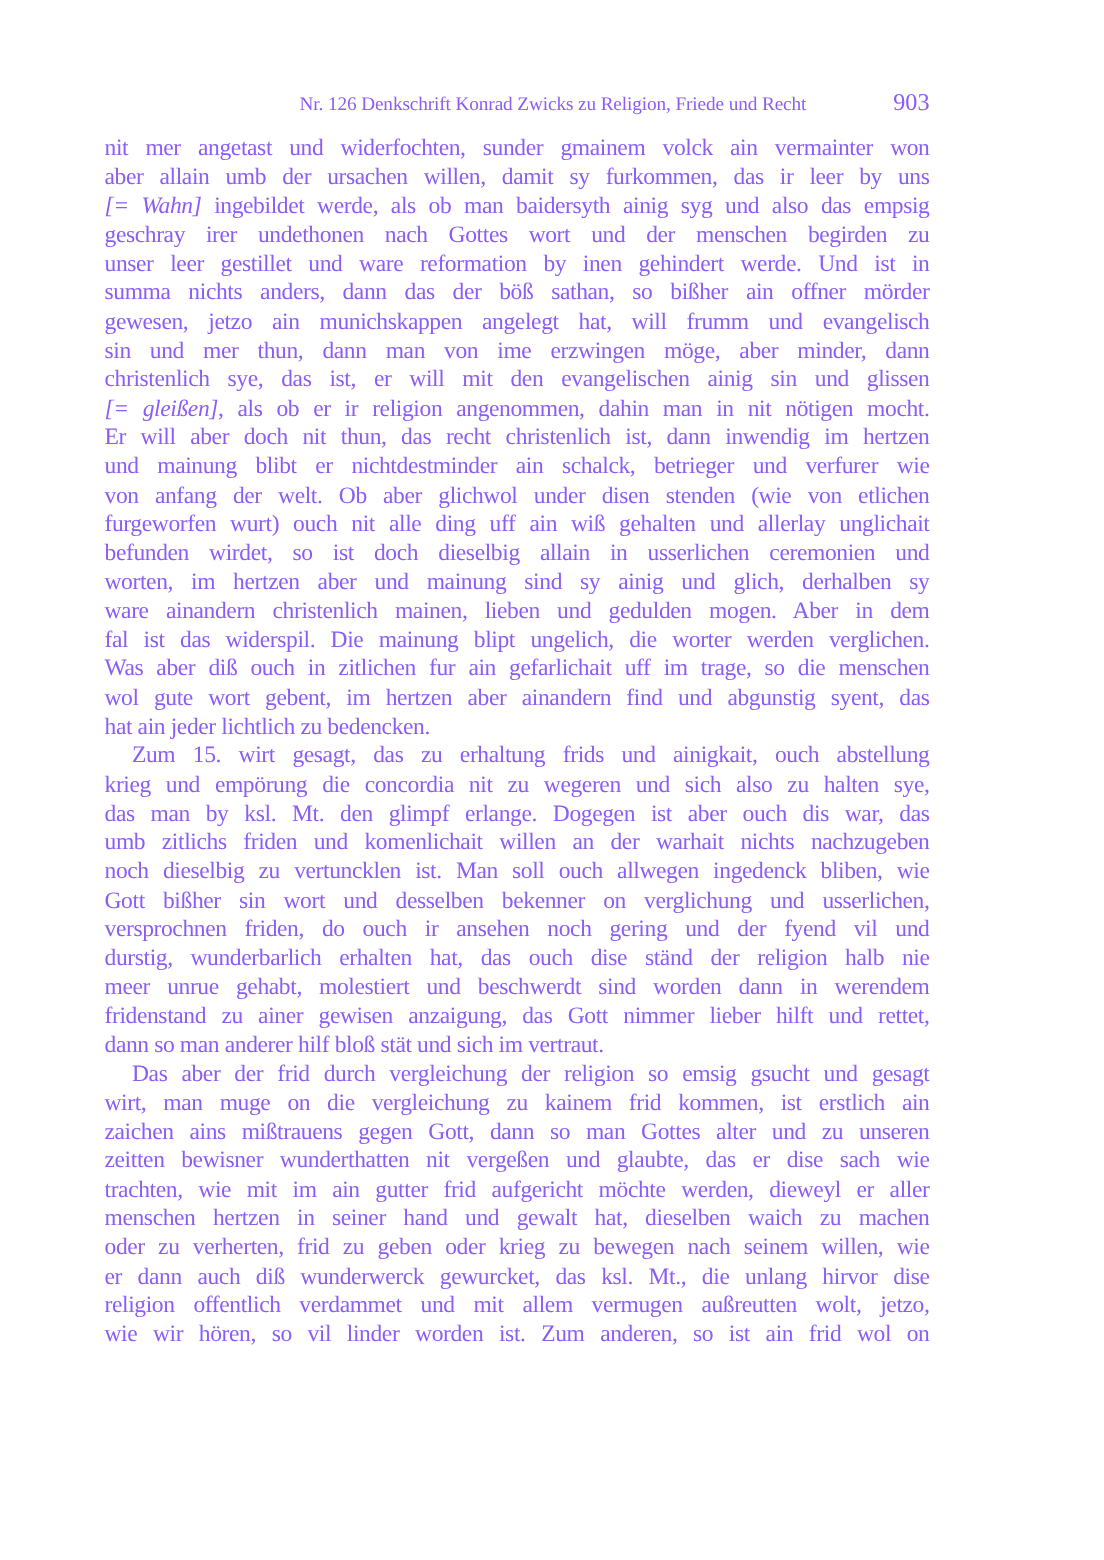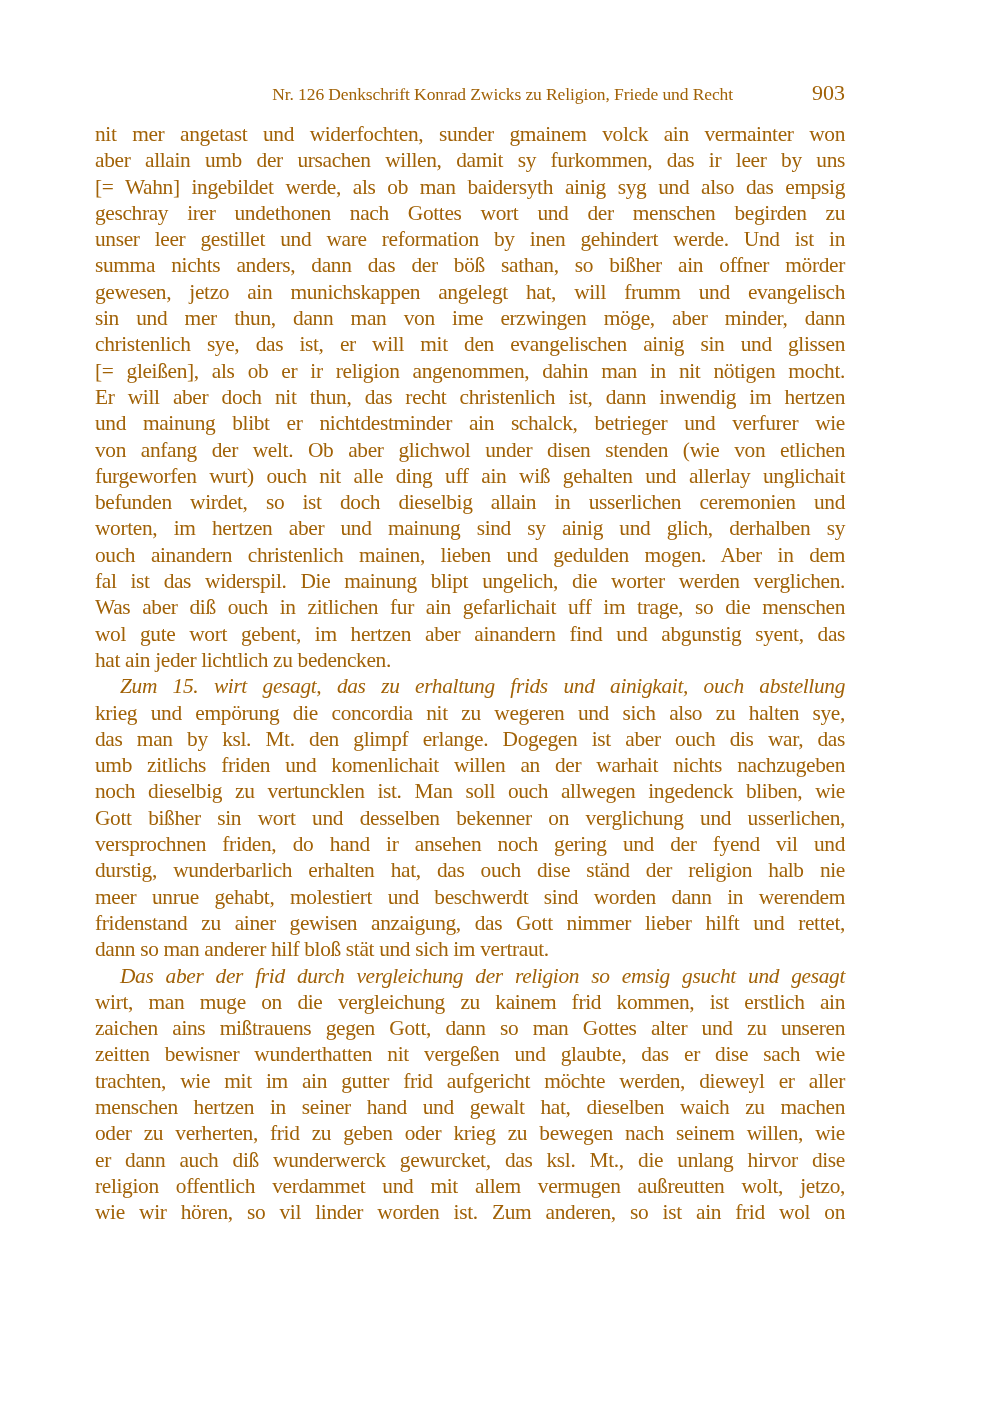--- a/index.html
+++ b/index.html
@@ -1,19 +1,19 @@
 <!DOCTYPE html>
 <html><head>
   <meta charset="utf-8">
   <style>
     html, body { margin: 0; padding: 0; background: #ffffff; }
     body { width: 1004px; height: 1418px; position: relative; overflow: hidden; }
     .page {
       position: absolute; left: 0; top: 0; width: 1004px; height: 1418px;
-      background: #ffffff; color: #a16207;
+      background: #ffffff; color: #8b5cf6;
       font-family: "Liberation Serif", "DejaVu Serif", serif;
     }
     .running-head {
       position: absolute; left: 95px; top: 80px; width: 750px; height: 28px;
     }
     .running-title {
       position: absolute; right: 112px; top: 4px;
       font-size: 17.5px; letter-spacing: -0.1px; white-space: nowrap;
     }
     .page-number {
@@ -24,24 +24,24 @@
       position: absolute; left: 95px; top: 121px; width: 750px;
       font-size: 21.4px; line-height: 26.3px;
     }
     .line {
       display: block; width: 750px; height: 26.3px;
       text-align: justify; text-align-last: justify;
       white-space: nowrap; overflow: visible;
       letter-spacing: -0.35px;
     }
     .line.last { text-align-last: left; }
-    .line.indent { padding-left: 25px; width: 725px; font-style: italic; }
+    .line.indent { padding-left: 25px; width: 725px; }
     .line .jfix { display: inline-block; width: 100%; text-align: justify; text-align-last: justify; }
     .line.last .jfix { text-align-last: left; }
-    i, .it { }
+    i, .it { font-style: italic; }
   </style>
 </head>
 <body>
 
 <div class="page">
   <div class="running-head">
     <span class="running-title">Nr. 126 Denkschrift Konrad Zwicks zu Religion, Friede und Recht</span>
     <span class="page-number">903</span>
   </div>
 
@@ -55,32 +55,32 @@
       <div class="line"><span class="jfix"><span>gewesen, jetzo ain munichskappen angelegt hat, will frumm und evangelisch</span><span class="it"></span><span></span></span></div>
       <div class="line"><span class="jfix"><span>sin und mer thun, dann man von ime erzwingen möge, aber minder, dann</span><span class="it"></span><span></span></span></div>
       <div class="line"><span class="jfix"><span>christenlich sye, das ist, er will mit den evangelischen ainig sin und glissen</span><span class="it"></span><span></span></span></div>
       <div class="line"><span class="jfix"><span></span><span class="it">[= gleißen]</span><span>, als ob er ir religion angenommen, dahin man in nit nötigen mocht.</span></span></div>
       <div class="line"><span class="jfix"><span>Er will aber doch nit thun, das recht christenlich ist, dann inwendig im hertzen</span><span class="it"></span><span></span></span></div>
       <div class="line"><span class="jfix"><span>und mainung blibt er nichtdestminder ain schalck, betrieger und verfurer wie</span><span class="it"></span><span></span></span></div>
       <div class="line"><span class="jfix"><span>von anfang der welt. Ob aber glichwol under disen stenden (wie von etlichen</span><span class="it"></span><span></span></span></div>
       <div class="line"><span class="jfix"><span>furgeworfen wurt) ouch nit alle ding uff ain wiß gehalten und allerlay unglichait</span><span class="it"></span><span></span></span></div>
       <div class="line"><span class="jfix"><span>befunden wirdet, so ist doch dieselbig allain in usserlichen ceremonien und</span><span class="it"></span><span></span></span></div>
       <div class="line"><span class="jfix"><span>worten, im hertzen aber und mainung sind sy ainig und glich, derhalben sy</span><span class="it"></span><span></span></span></div>
-      <div class="line"><span class="jfix"><span>ouch ainandern christenlich mainen, lieben und gedulden mogen. Aber in dem</span><span class="it"></span><span></span></span></div>
+      <div class="line"><span class="jfix"><span>ware ainandern christenlich mainen, lieben und gedulden mogen. Aber in dem</span><span class="it"></span><span></span></span></div>
       <div class="line"><span class="jfix"><span>fal ist das widerspil. Die mainung blipt ungelich, die worter werden verglichen.</span><span class="it"></span><span></span></span></div>
       <div class="line"><span class="jfix"><span>Was aber diß ouch in zitlichen fur ain gefarlichait uff im trage, so die menschen</span><span class="it"></span><span></span></span></div>
       <div class="line"><span class="jfix"><span>wol gute wort gebent, im hertzen aber ainandern find und abgunstig syent, das</span><span class="it"></span><span></span></span></div>
       <div class="line last"><span class="jfix"><span>hat ain jeder lichtlich zu bedencken.</span><span class="it"></span><span></span></span></div>
       <div class="line indent"><span class="jfix"><span>Zum 15. wirt gesagt, das zu erhaltung frids und ainigkait, ouch abstellung</span><span class="it"></span><span></span></span></div>
       <div class="line"><span class="jfix"><span>krieg und empörung die concordia nit zu wegeren und sich also zu halten sye,</span><span class="it"></span><span></span></span></div>
       <div class="line"><span class="jfix"><span>das man by ksl. Mt. den glimpf erlange. Dogegen ist aber ouch dis war, das</span><span class="it"></span><span></span></span></div>
       <div class="line"><span class="jfix"><span>umb zitlichs friden und komenlichait willen an der warhait nichts nachzugeben</span><span class="it"></span><span></span></span></div>
       <div class="line"><span class="jfix"><span>noch dieselbig zu vertuncklen ist. Man soll ouch allwegen ingedenck bliben, wie</span><span class="it"></span><span></span></span></div>
       <div class="line"><span class="jfix"><span>Gott bißher sin wort und desselben bekenner on verglichung und usserlichen,</span><span class="it"></span><span></span></span></div>
-      <div class="line"><span class="jfix"><span>versprochnen friden, do hand ir ansehen noch gering und der fyend vil und</span><span class="it"></span><span></span></span></div>
+      <div class="line"><span class="jfix"><span>versprochnen friden, do ouch ir ansehen noch gering und der fyend vil und</span><span class="it"></span><span></span></span></div>
       <div class="line"><span class="jfix"><span>durstig, wunderbarlich erhalten hat, das ouch dise ständ der religion halb nie</span><span class="it"></span><span></span></span></div>
       <div class="line"><span class="jfix"><span>meer unrue gehabt, molestiert und beschwerdt sind worden dann in werendem</span><span class="it"></span><span></span></span></div>
       <div class="line"><span class="jfix"><span>fridenstand zu ainer gewisen anzaigung, das Gott nimmer lieber hilft und rettet,</span><span class="it"></span><span></span></span></div>
       <div class="line last"><span class="jfix"><span>dann so man anderer hilf bloß stät und sich im vertraut.</span><span class="it"></span><span></span></span></div>
       <div class="line indent"><span class="jfix"><span>Das aber der frid durch vergleichung der religion so emsig gsucht und gesagt</span><span class="it"></span><span></span></span></div>
       <div class="line"><span class="jfix"><span>wirt, man muge on die vergleichung zu kainem frid kommen, ist erstlich ain</span><span class="it"></span><span></span></span></div>
       <div class="line"><span class="jfix"><span>zaichen ains mißtrauens gegen Gott, dann so man Gottes alter und zu unseren</span><span class="it"></span><span></span></span></div>
       <div class="line"><span class="jfix"><span>zeitten bewisner wunderthatten nit vergeßen und glaubte, das er dise sach wie</span><span class="it"></span><span></span></span></div>
       <div class="line"><span class="jfix"><span>trachten, wie mit im ain gutter frid aufgericht möchte werden, dieweyl er aller</span><span class="it"></span><span></span></span></div>
       <div class="line"><span class="jfix"><span>menschen hertzen in seiner hand und gewalt hat, dieselben waich zu machen</span><span class="it"></span><span></span></span></div>

